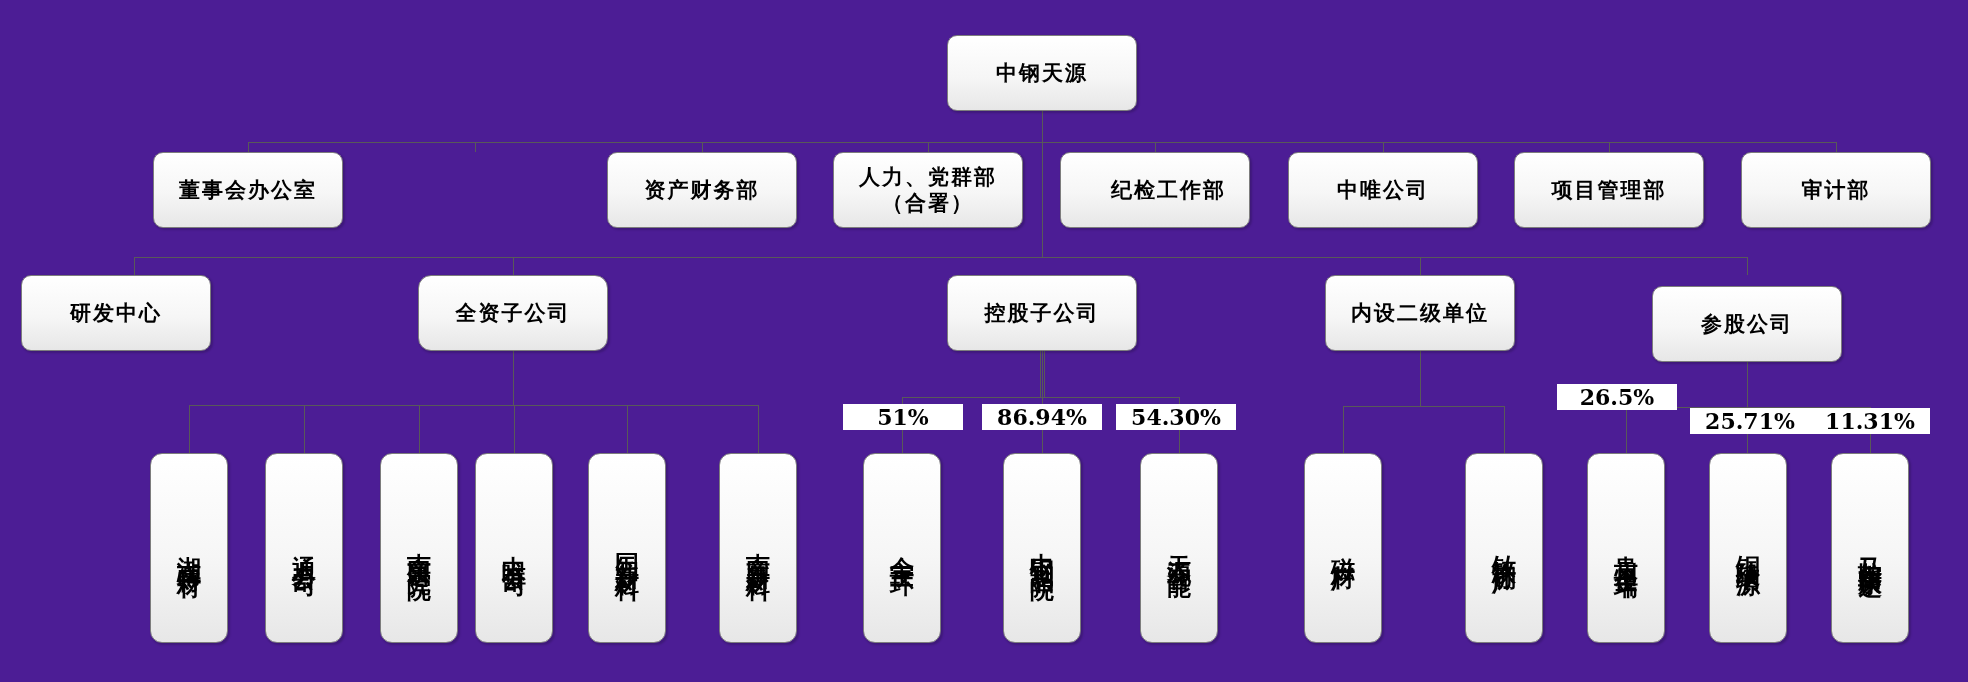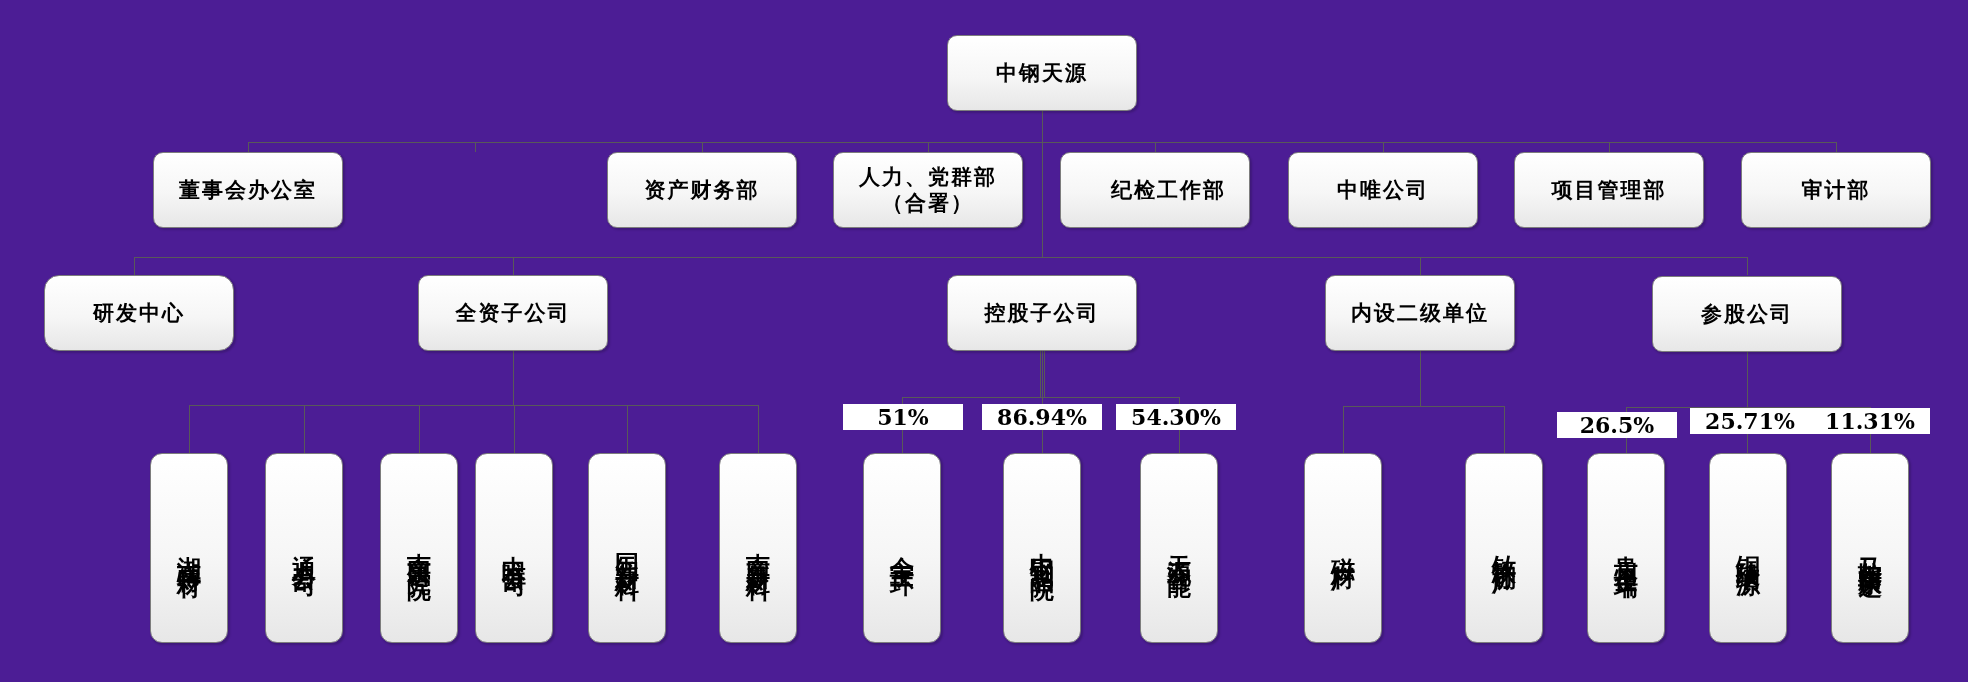--- a/index.html
+++ b/index.html
@@ -96,40 +96,40 @@
   <div class="box h" style="left:1288px;top:152px;">
     <span>中唯公司</span>
   </div>
   <div class="box h" style="left:1514px;top:152px;">
     <span>项目管理部</span>
   </div>
   <div class="box h" style="left:1741px;top:152px;">
     <span>审计部</span>
   </div>
 
-  <div class="box h" style="left:44px;top:275px;border-radius:15px;">
+  <div class="box h" style="left:21px;top:275px;">
     <span>研发中心</span>
   </div>
-  <div class="box h" style="left:418px;top:275px;">
+  <div class="box h" style="left:418px;top:275px;border-radius:13px;">
     <span>全资子公司</span>
   </div>
   <div class="box h" style="left:947px;top:275px;">
     <span>控股子公司</span>
   </div>
   <div class="box h" style="left:1325px;top:275px;">
     <span>内设二级单位</span>
   </div>
-  <div class="box h" style="left:1652px;top:276px;">
+  <div class="box h" style="left:1652px;top:286px;">
     <span>参股公司</span>
   </div>
 
   <div class="share" style="left:843px;">51%</div>
   <div class="share" style="left:982px;">86.94%</div>
   <div class="share" style="left:1116px;">54.30%</div>
-  <div class="share" style="left:1557px;top:412px;">26.5%</div>
+  <div class="share" style="left:1557px;top:384px;">26.5%</div>
   <div class="share" style="left:1690px;top:408px;">25.71%</div>
   <div class="share" style="left:1810px;top:408px;text-align:center;">11.31%</div>
 
   <div class="box v" style="left:150px;top:453px;">
     <span>湖南特材</span>
   </div>
   <div class="box v" style="left:265px;top:453px;">
     <span>通力公司</span>
   </div>
   <div class="box v" style="left:380px;top:453px;">

